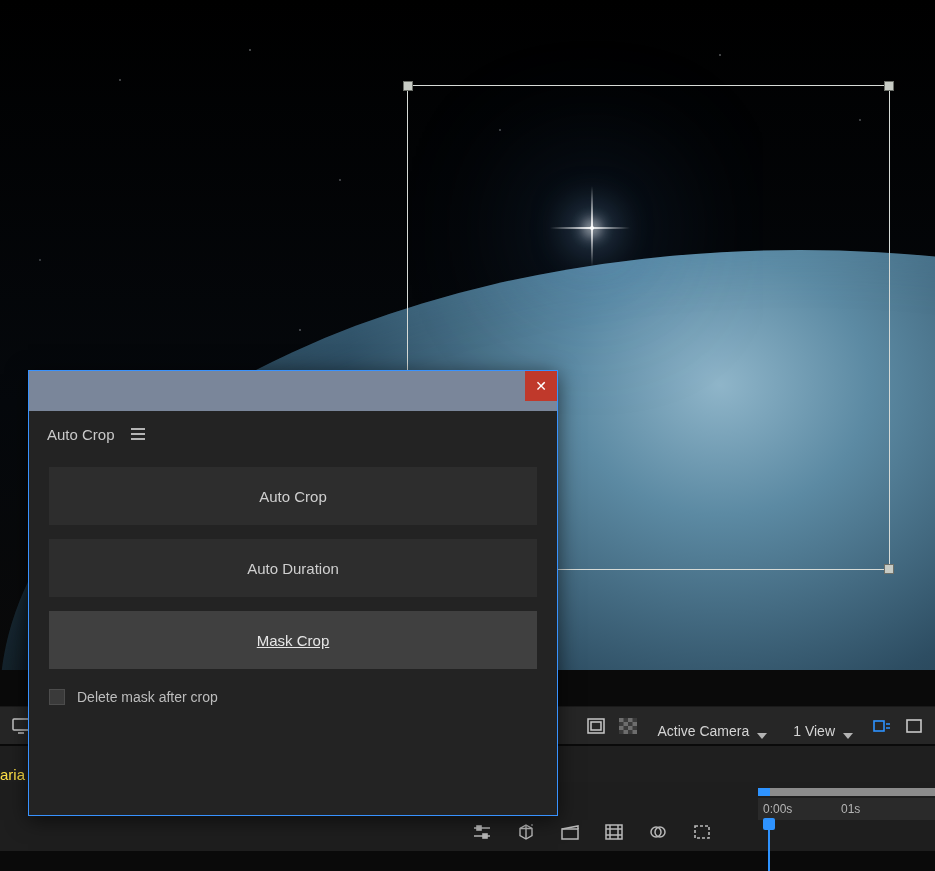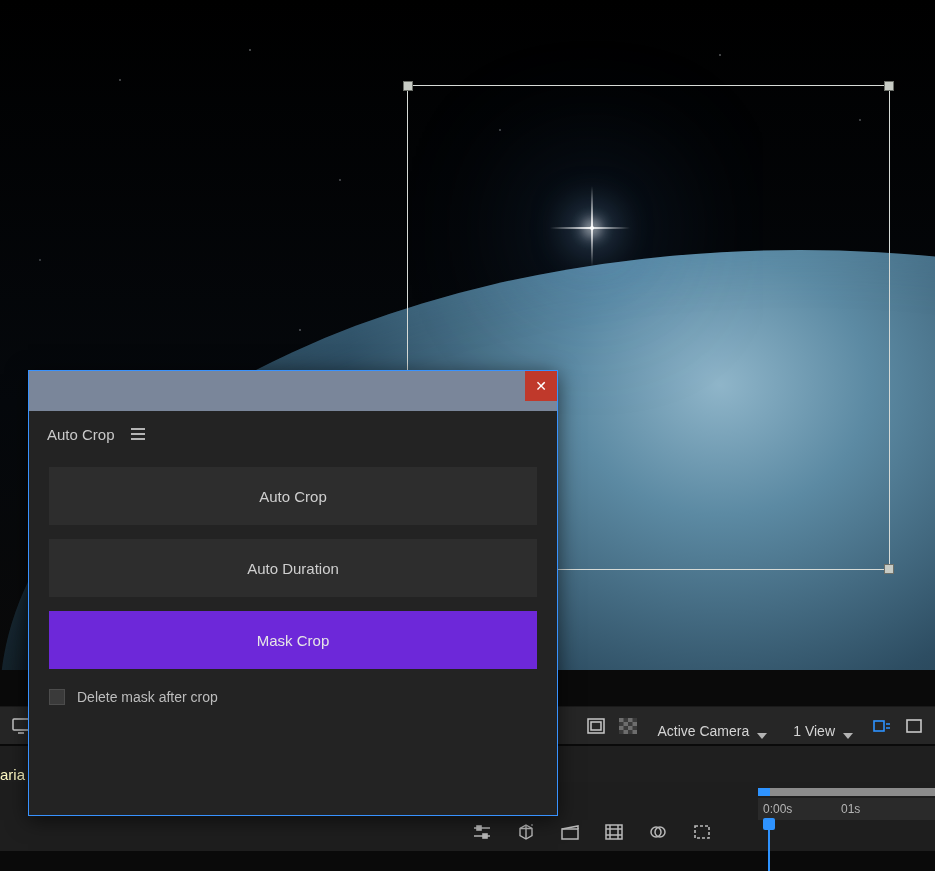--- a/index.html
+++ b/index.html
@@ -129,21 +129,21 @@
     height: 58px;
     background: #2d2d2d;
     color: #cfcfcf;
     display: flex;
     align-items: center;
     justify-content: center;
     font-size: 15px;
     cursor: pointer;
     border: none;
   }
-  .dlg-btn.dark { background:#6d28d9; color:#e6e6e6; }
+  .dlg-btn.dark { background:#404040; color:#e6e6e6;text-decoration:underline; }
   .dlg-check {
     display: flex;
     align-items: center;
     gap: 12px;
     color: #bdbdbd;
     font-size: 14px;
     margin-top: 6px;
     cursor: pointer;
   }
   .dlg-checkbox {
@@ -234,21 +234,21 @@
     position: absolute;
     left: 470px; top: 820px;
     display:flex; gap:20px; align-items:center;
   }
   .icons-row .iri { width:24px; height:24px; color:#b9b9b9; cursor:pointer; display:flex; align-items:center; justify-content:center; }
 
   
   .partial-left {
     position:absolute;
     left:0; top:766px;
-    color:#fef9c3; font-size:15px;
+    color:#fde047; font-size:15px;
   }
 </style>
 </head>
 <body>
 
 <div class="viewer">
   <div class="planet"></div>
   <div class="flare"></div>
   <div class="selection-rect">
     <div class="handle h-tl"></div>

